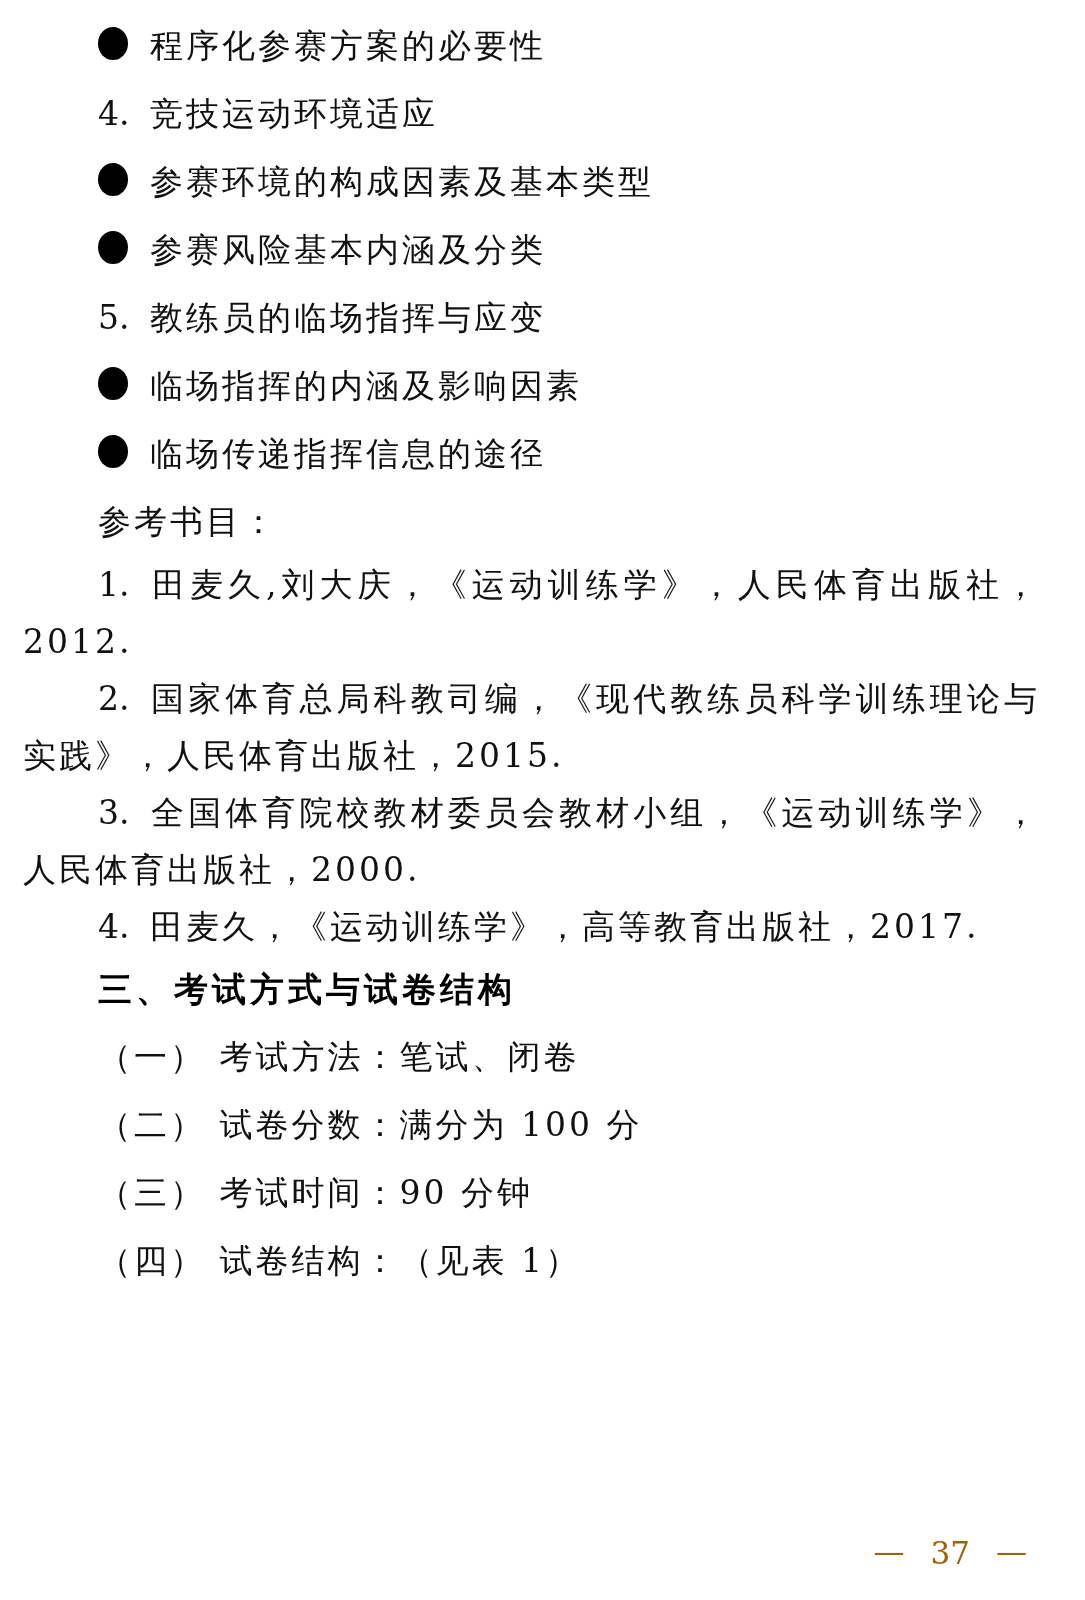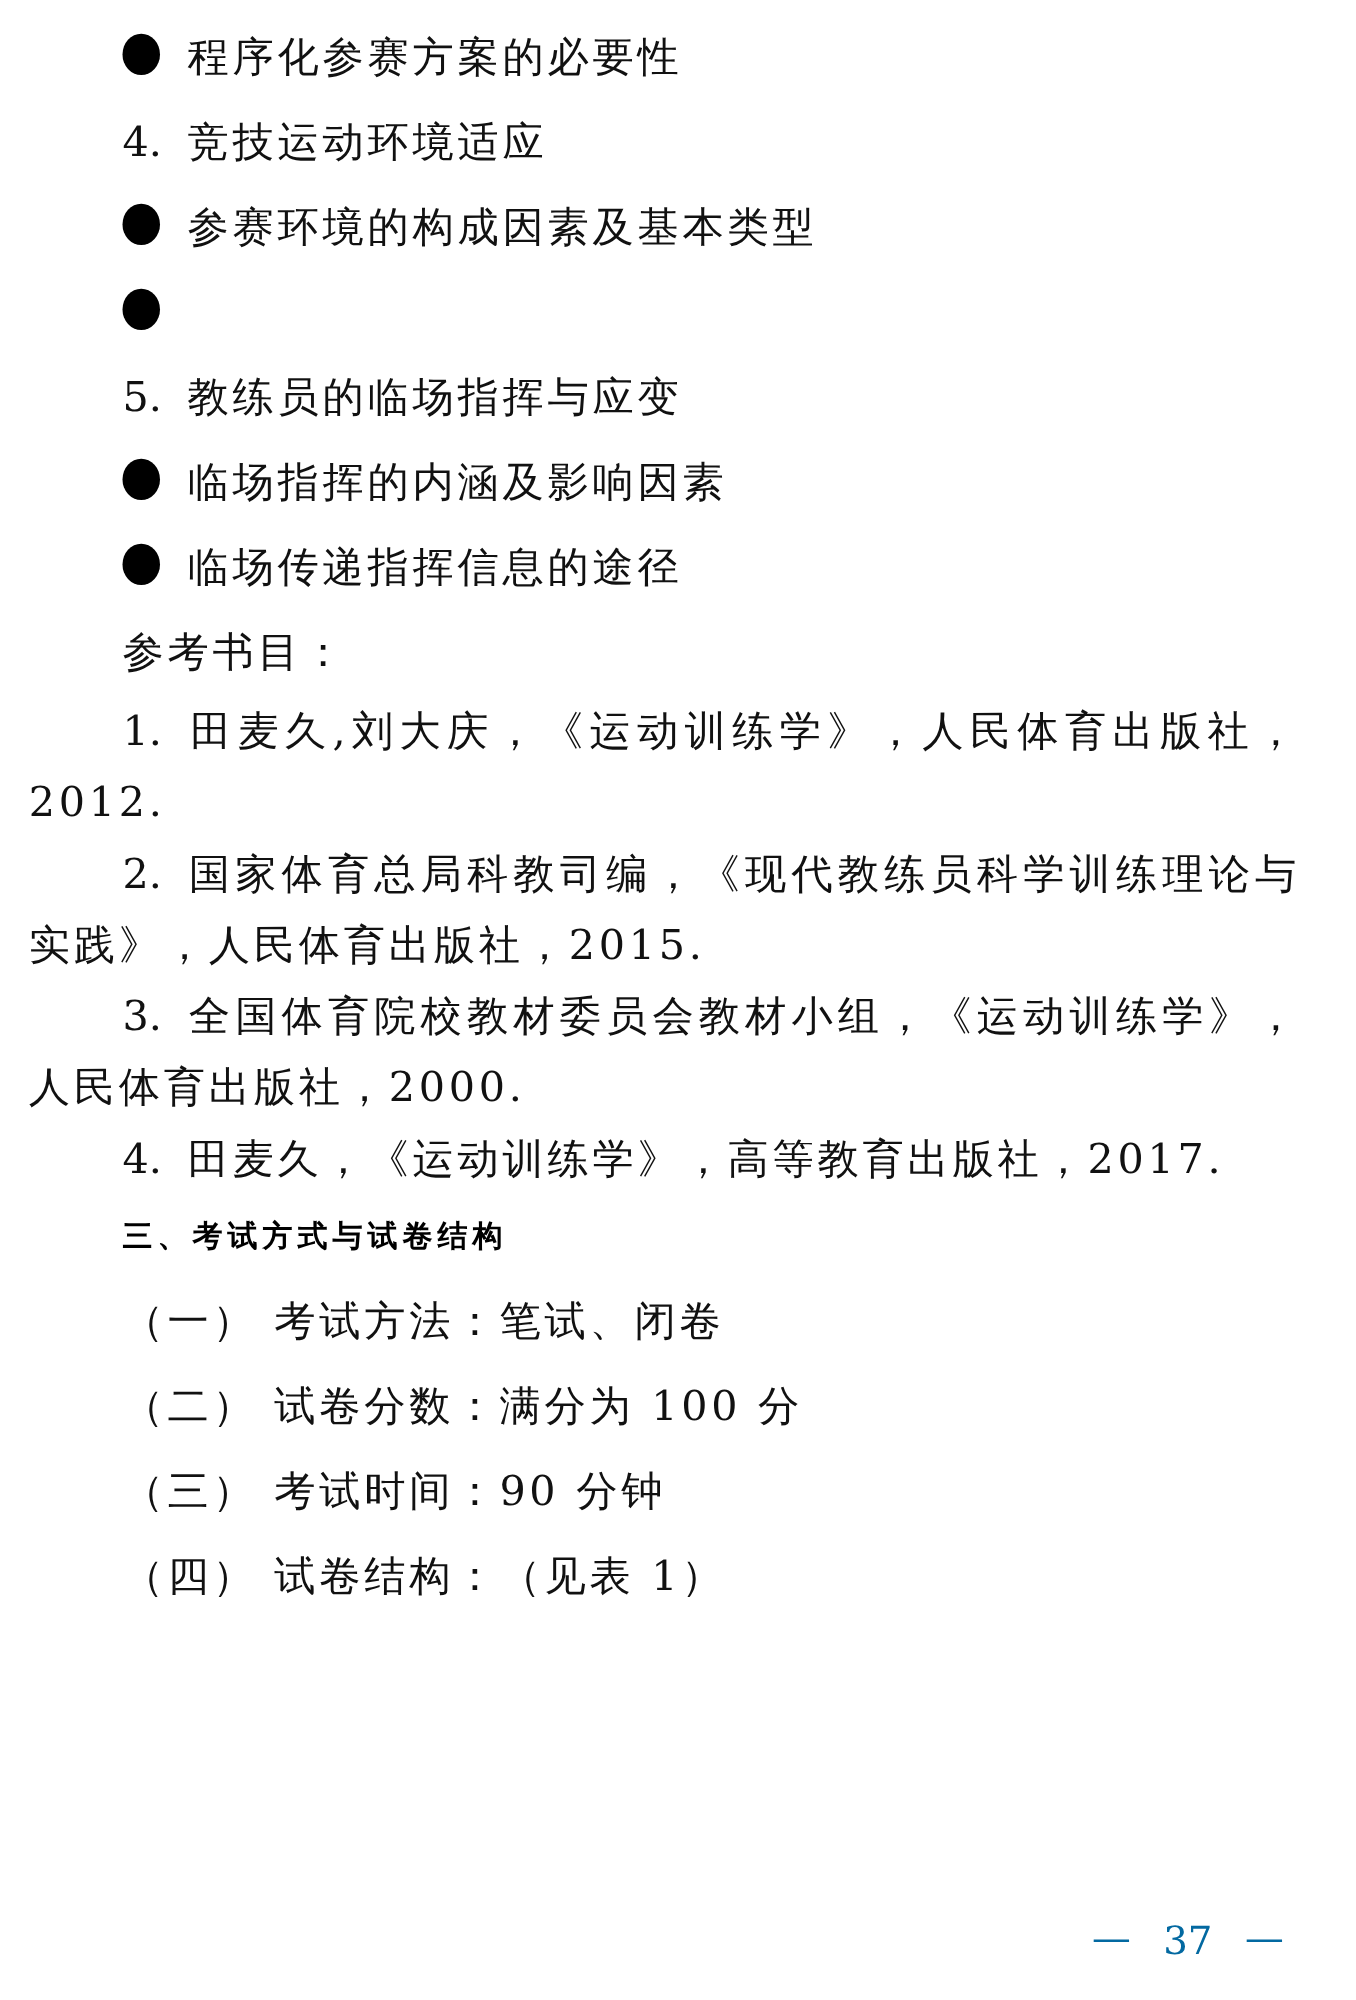--- a/index.html
+++ b/index.html
@@ -36,49 +36,49 @@
     line-height:57px;
     font-size:33px;
     letter-spacing:3px;
     text-indent:75px;
     text-align:justify;
     text-align-last:left;
   }
   .ref .marker { text-indent:0; }
   .heading {
     line-height:68px;
-    font-size:24px;
+    font-size:34px;
     letter-spacing:4px;
     padding-left:75px;
     font-family:"DejaVu Sans","Liberation Sans",sans-serif;
     font-weight:700;
     color:#000;
     white-space:nowrap;
   }
   .exam-label { font-weight:400; }
   .footer {
     position:absolute;
     top:1535px;
     right:58px;
     font-size:31px;
-    color:#0369a1;
+    color:#a16207;
     letter-spacing:0;
   }
   .footer .num { margin:0 26px; }
   .footer .dash { position:relative; top:-2px; }
 </style>
 </head>
 <body>
 
 <div class="content">
 
   <p class="line"><span class="dot"></span><span>程序化参赛方案的必要性</span></p>
   <p class="line"><span class="marker">4.</span><span>竞技运动环境适应</span></p>
   <p class="line"><span class="dot"></span><span>参赛环境的构成因素及基本类型</span></p>
-  <p class="line"><span class="dot"></span></p>
+  <p class="line"><span class="dot"></span><span>参赛风险基本内涵及分类</span></p>
   <p class="line"><span class="marker">5.</span><span>教练员的临场指挥与应变</span></p>
   <p class="line"><span class="dot"></span><span>临场指挥的内涵及影响因素</span></p>
   <p class="line"><span class="dot"></span><span>临场传递指挥信息的途径</span></p>
 
   <p class="line">参考书目：</p>
 
   <p class="ref"><span class="marker">1.</span><span>田麦久,刘大庆，《运动训练学》，人民体育出版社，2012.</span></p>
   <p class="ref"><span class="marker">2.</span><span>国家体育总局科教司编，《现代教练员科学训练理论与实践》，人民体育出版社，2015.</span></p>
   <p class="ref"><span class="marker">3.</span><span>全国体育院校教材委员会教材小组，《运动训练学》，人民体育出版社，2000.</span></p>
   <p class="ref"><span class="marker">4.</span><span>田麦久，《运动训练学》，高等教育出版社，2017.</span></p>

